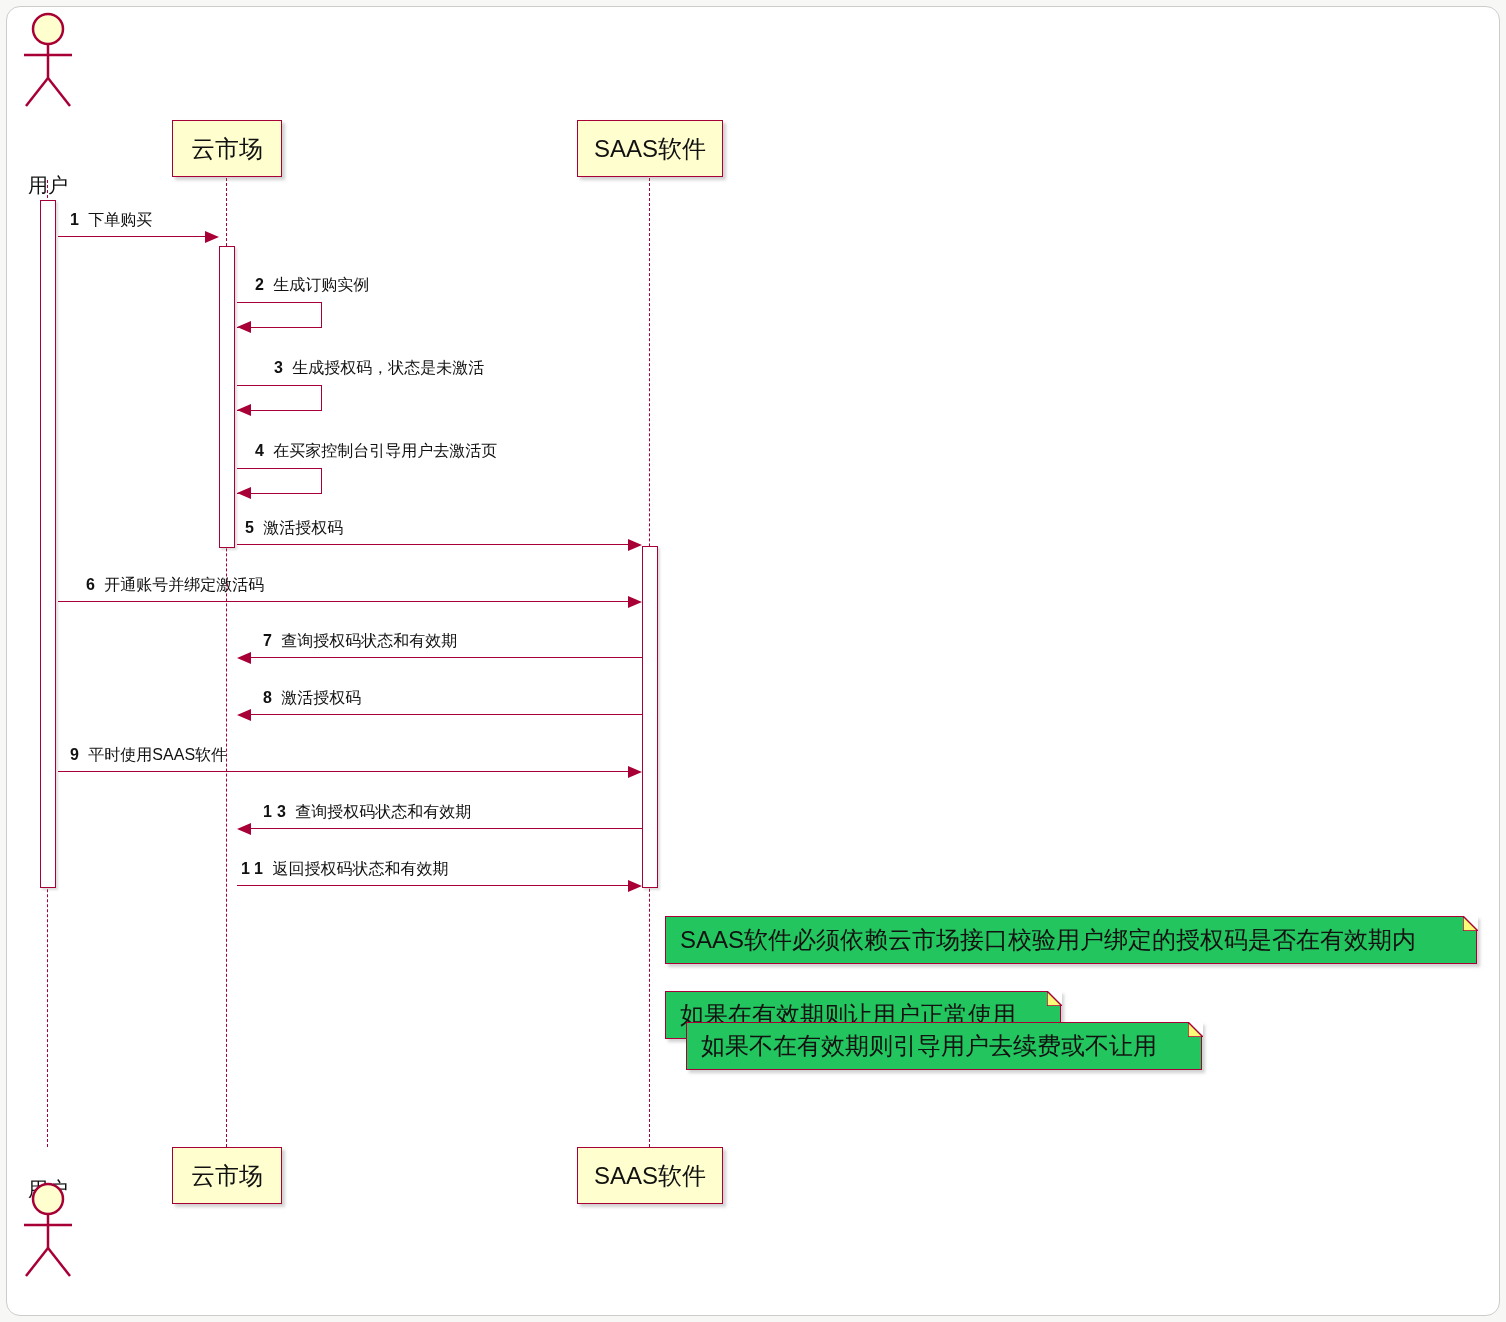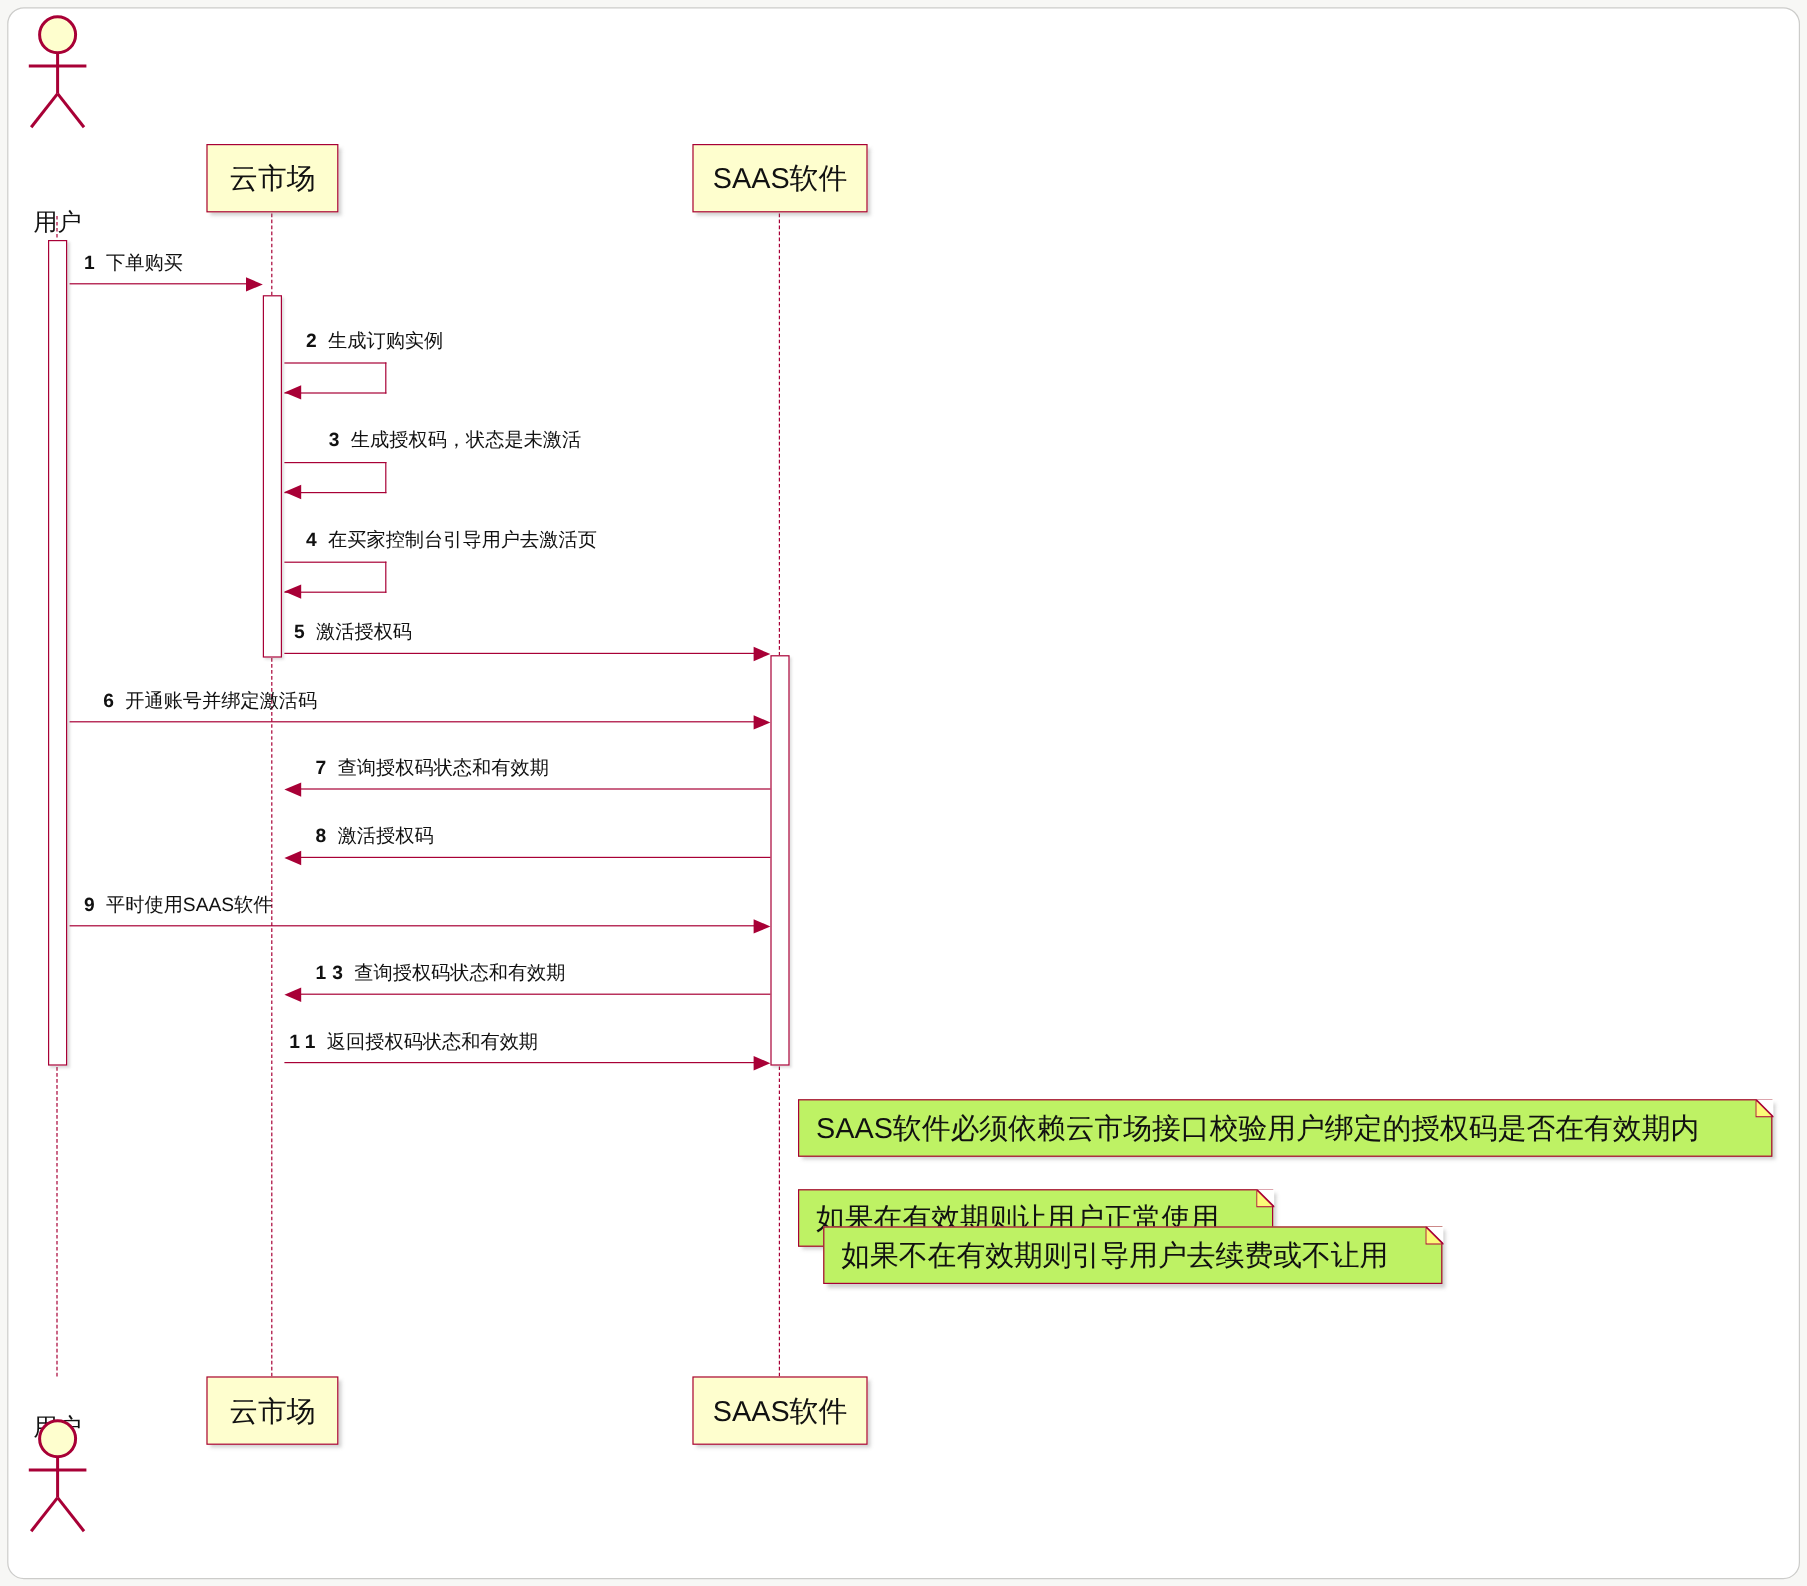--- a/index.html
+++ b/index.html
@@ -14,21 +14,21 @@
   .activation { position:absolute; width:14px; background:#FFFFFF; border:1.8px solid #A80036;
                 box-shadow:2px 2px 2px rgba(120,120,120,0.25); }
   .msg-label { position:absolute; font-size:16px; color:#111; white-space:nowrap; line-height:28px; }
   .msg-label .num { font-weight:bold; letter-spacing:5px; }
   .mline { position:absolute; height:0; border-top:1.6px solid #A80036; }
   .head-r { position:absolute; width:0; height:0; border-left:14px solid #A80036;
             border-top:6px solid transparent; border-bottom:6px solid transparent; }
   .head-l { position:absolute; width:0; height:0; border-right:14px solid #A80036;
             border-top:6px solid transparent; border-bottom:6px solid transparent; }
   .selfloop { position:absolute; border:1.6px solid #A80036; border-left:none; }
-  .note { position:absolute; background:#bef264; border:1.5px solid #A80036;
+  .note { position:absolute; background:#22c55e; border:1.5px solid #A80036;
           box-shadow:3px 3px 3px rgba(120,120,120,0.35);
           font-size:24px; color:#111; display:flex; align-items:center;
           padding:0 14px; white-space:nowrap; }
   .fold { position:absolute; top:-1.5px; right:-1.5px; }
   .actor-label { position:absolute; font-size:20px; color:#111; text-align:center; width:96px;margin-top:28px; }
   .actor-icon { position:absolute; }
 </style>
 </head>
 <body>
 

